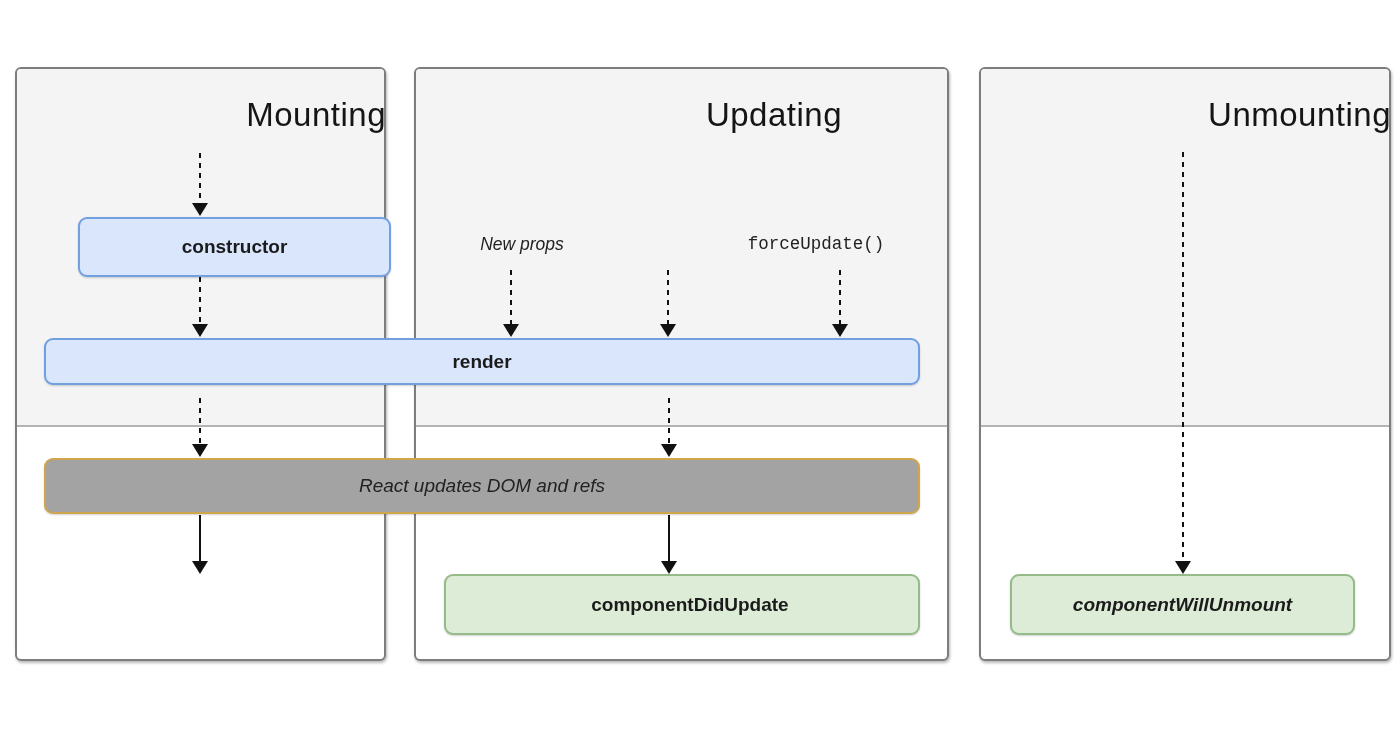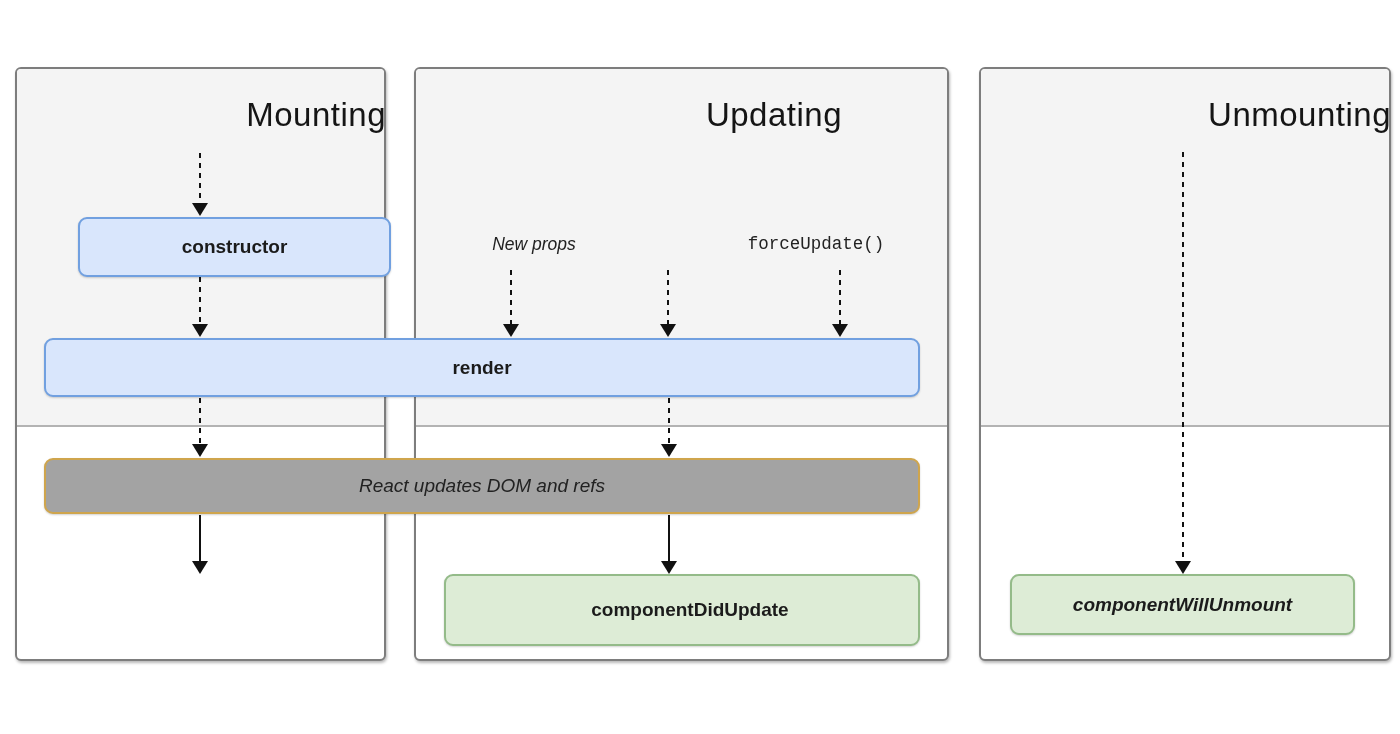--- a/index.html
+++ b/index.html
@@ -72,37 +72,37 @@
   }
   .box.yellow {
     background: #a3a3a3;
     border: 2px solid #cfa54d;
     font-weight: 400;
     font-style: italic;
     color: #222;
   }
 
   #box-constructor      { left: 44px;   top: 217px; width: 313px; height: 60px; margin-left: 34px; }
-  #box-render           { left: 44px;   top: 338px; width: 876px; height: 59px; }
+  #box-render           { left: 44px;   top: 338px; width: 876px; height: 47px; }
   #box-react-updates    { left: 44px;   top: 458px; width: 876px; height: 56px; }
   #box-did-mount        { left: 44px;   top: 574px; width: 313px; height: 61px; }
-  #box-did-update       { left: 444px;  top: 574px; width: 476px; height: 72px; padding-left: 16px; }
+  #box-did-update       { left: 444px;  top: 574px; width: 476px; height: 61px; padding-left: 16px; }
   #box-will-unmount     { left: 1010px; top: 574px; width: 345px; height: 61px; font-style: italic; }
 
   
   .trigger-label {
     position: absolute;
     top: 234px;
     width: 200px;
     text-align: center;
     font-size: 17.5px;
     color: #222;
   }
   .trigger-label.italic { font-style: italic; }
-  #label-new-props    { left: 434px; }
+  #label-new-props    { left: 422px; }
   #label-set-state    { left: 568px; }
   #label-force-update { left: 716px; font-family: Liberation Mono, monospace; }
 
   
   .arrow { position: absolute; width: 16px; }
   .arrow .line {
     position: absolute;
     left: 7px; top: 0; bottom: 11px;
     width: 2px;
   }

